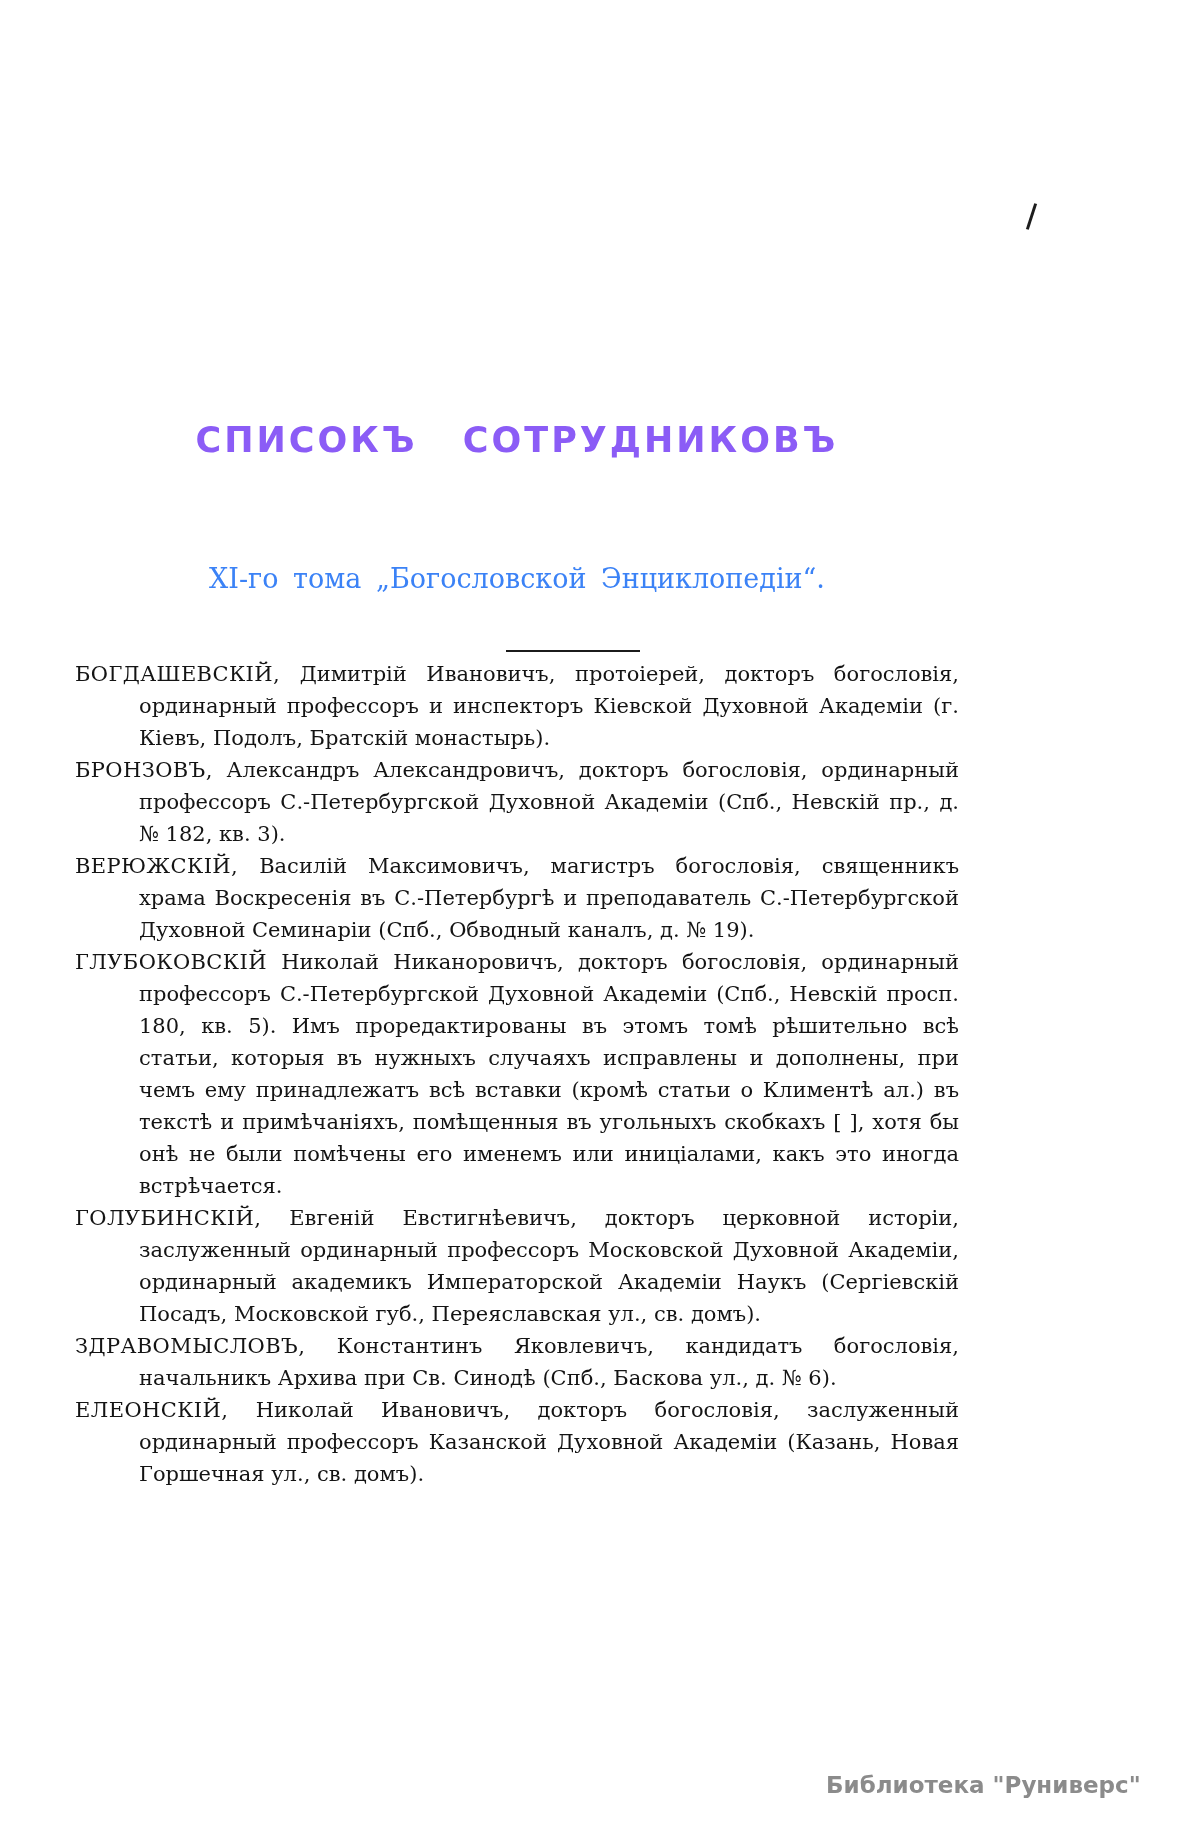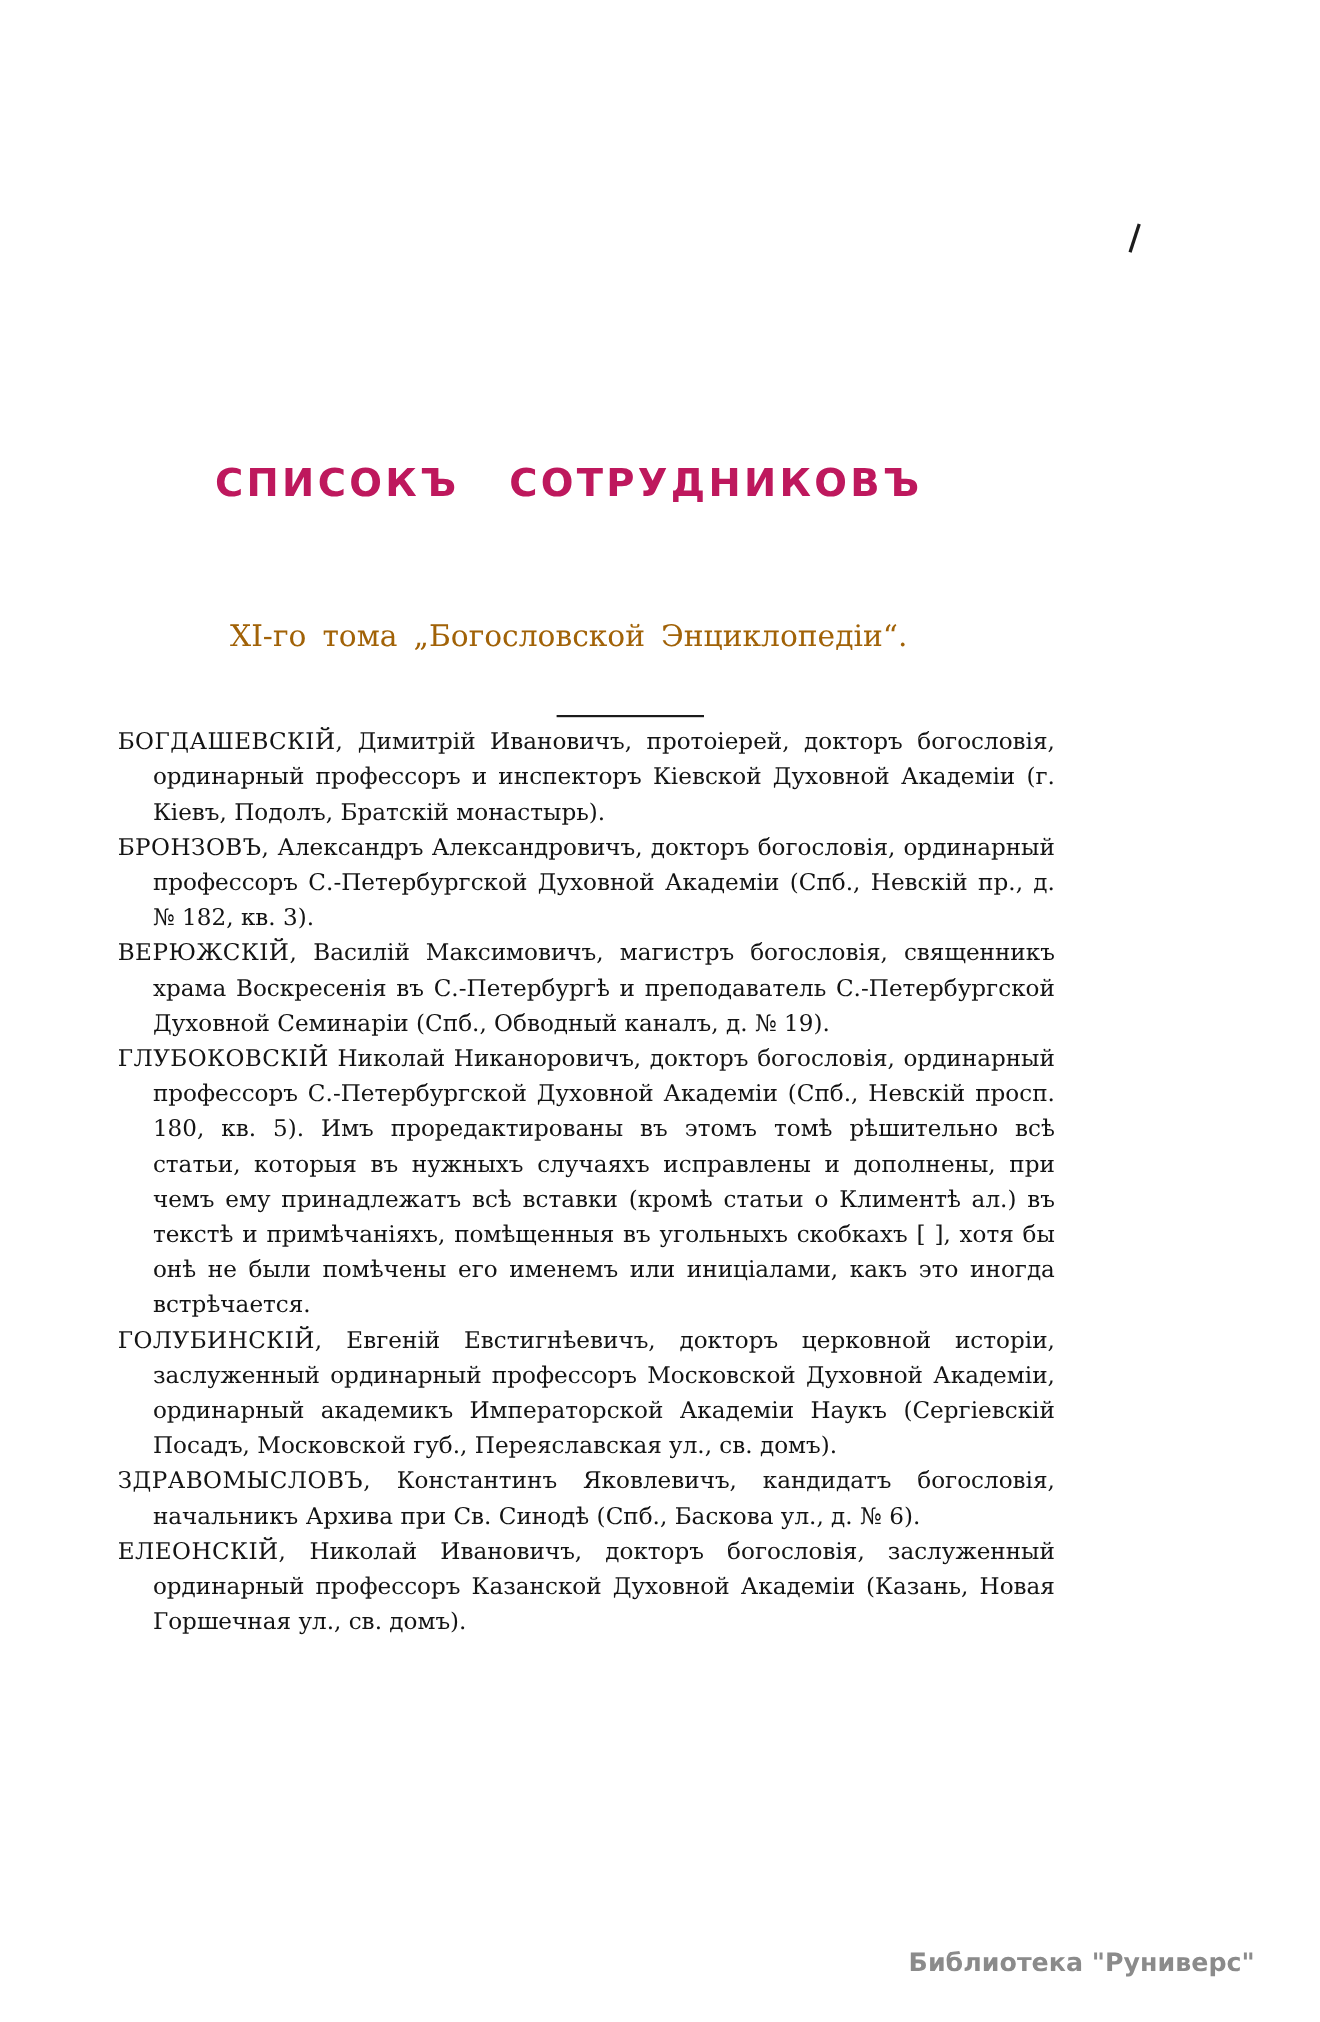--- a/index.html
+++ b/index.html
@@ -18,32 +18,32 @@
     top: 420px;
     width: 884px;
     text-align: center;
   }
   .page-title {
     font-family: "DejaVu Sans", "Liberation Sans", sans-serif;
     font-weight: bold;
     font-size: 35px;
     letter-spacing: 3px;
     word-spacing: 30px;
-    color: #be185d;
+    color: #8b5cf6;
     white-space: nowrap;
   }
   .page-subtitle {
     position: absolute;
     left: 75px;
     top: 563px;
     width: 884px;
     text-align: center;
     font-size: 27px;
     word-spacing: 6px;
-    color: #a16207;
+    color: #3b82f6;
     white-space: nowrap;
   }
   .divider {
     position: absolute;
     left: 506px;
     top: 650px;
     width: 134px;
     height: 2px;
     background: #1b1b1b;
   }
@@ -56,21 +56,20 @@
     line-height: 32px;
     text-align: justify;
   }
   .entry {
     margin: 0;
     padding-left: 64px;
     text-indent: -64px;
   }
   .entry-name {
     letter-spacing: 0.4px;
-    margin-left: 32px;
   }
   .ink-mark {
     position: absolute;
     left: 1030px;
     top: 203px;
     width: 3px;
     height: 27px;
     background: #1d1d1d;
     transform: rotate(18deg);
   }

